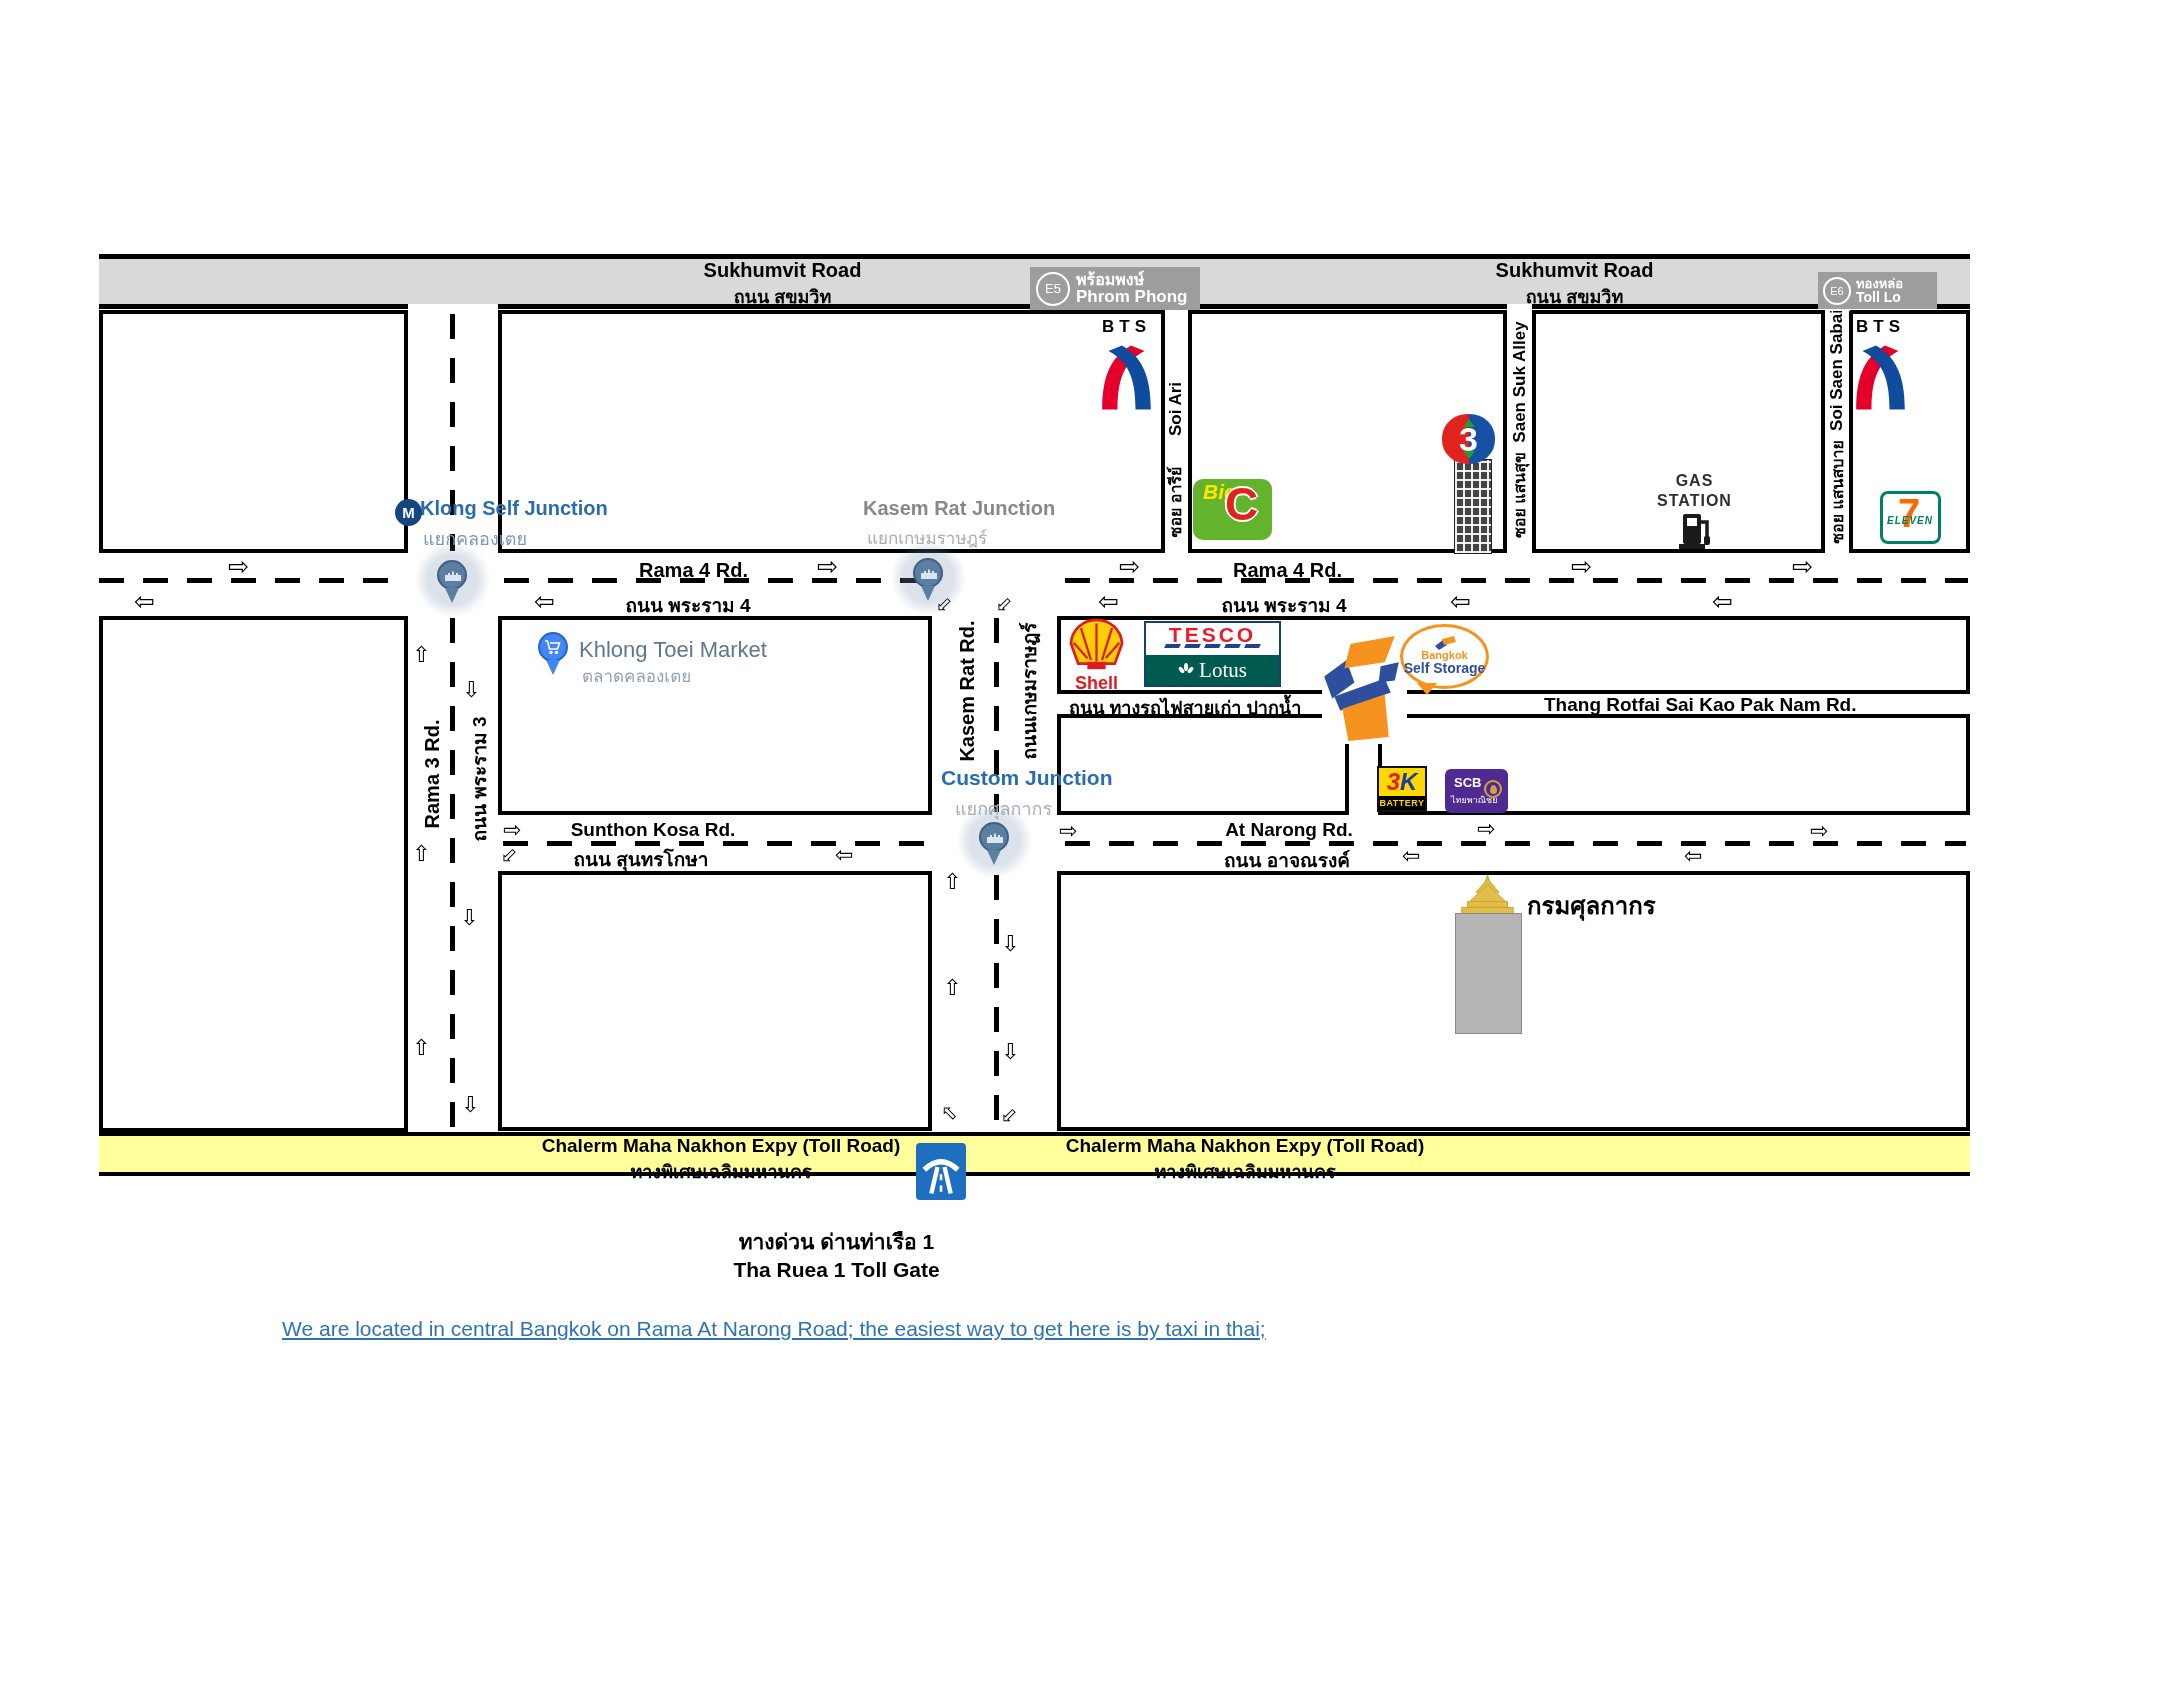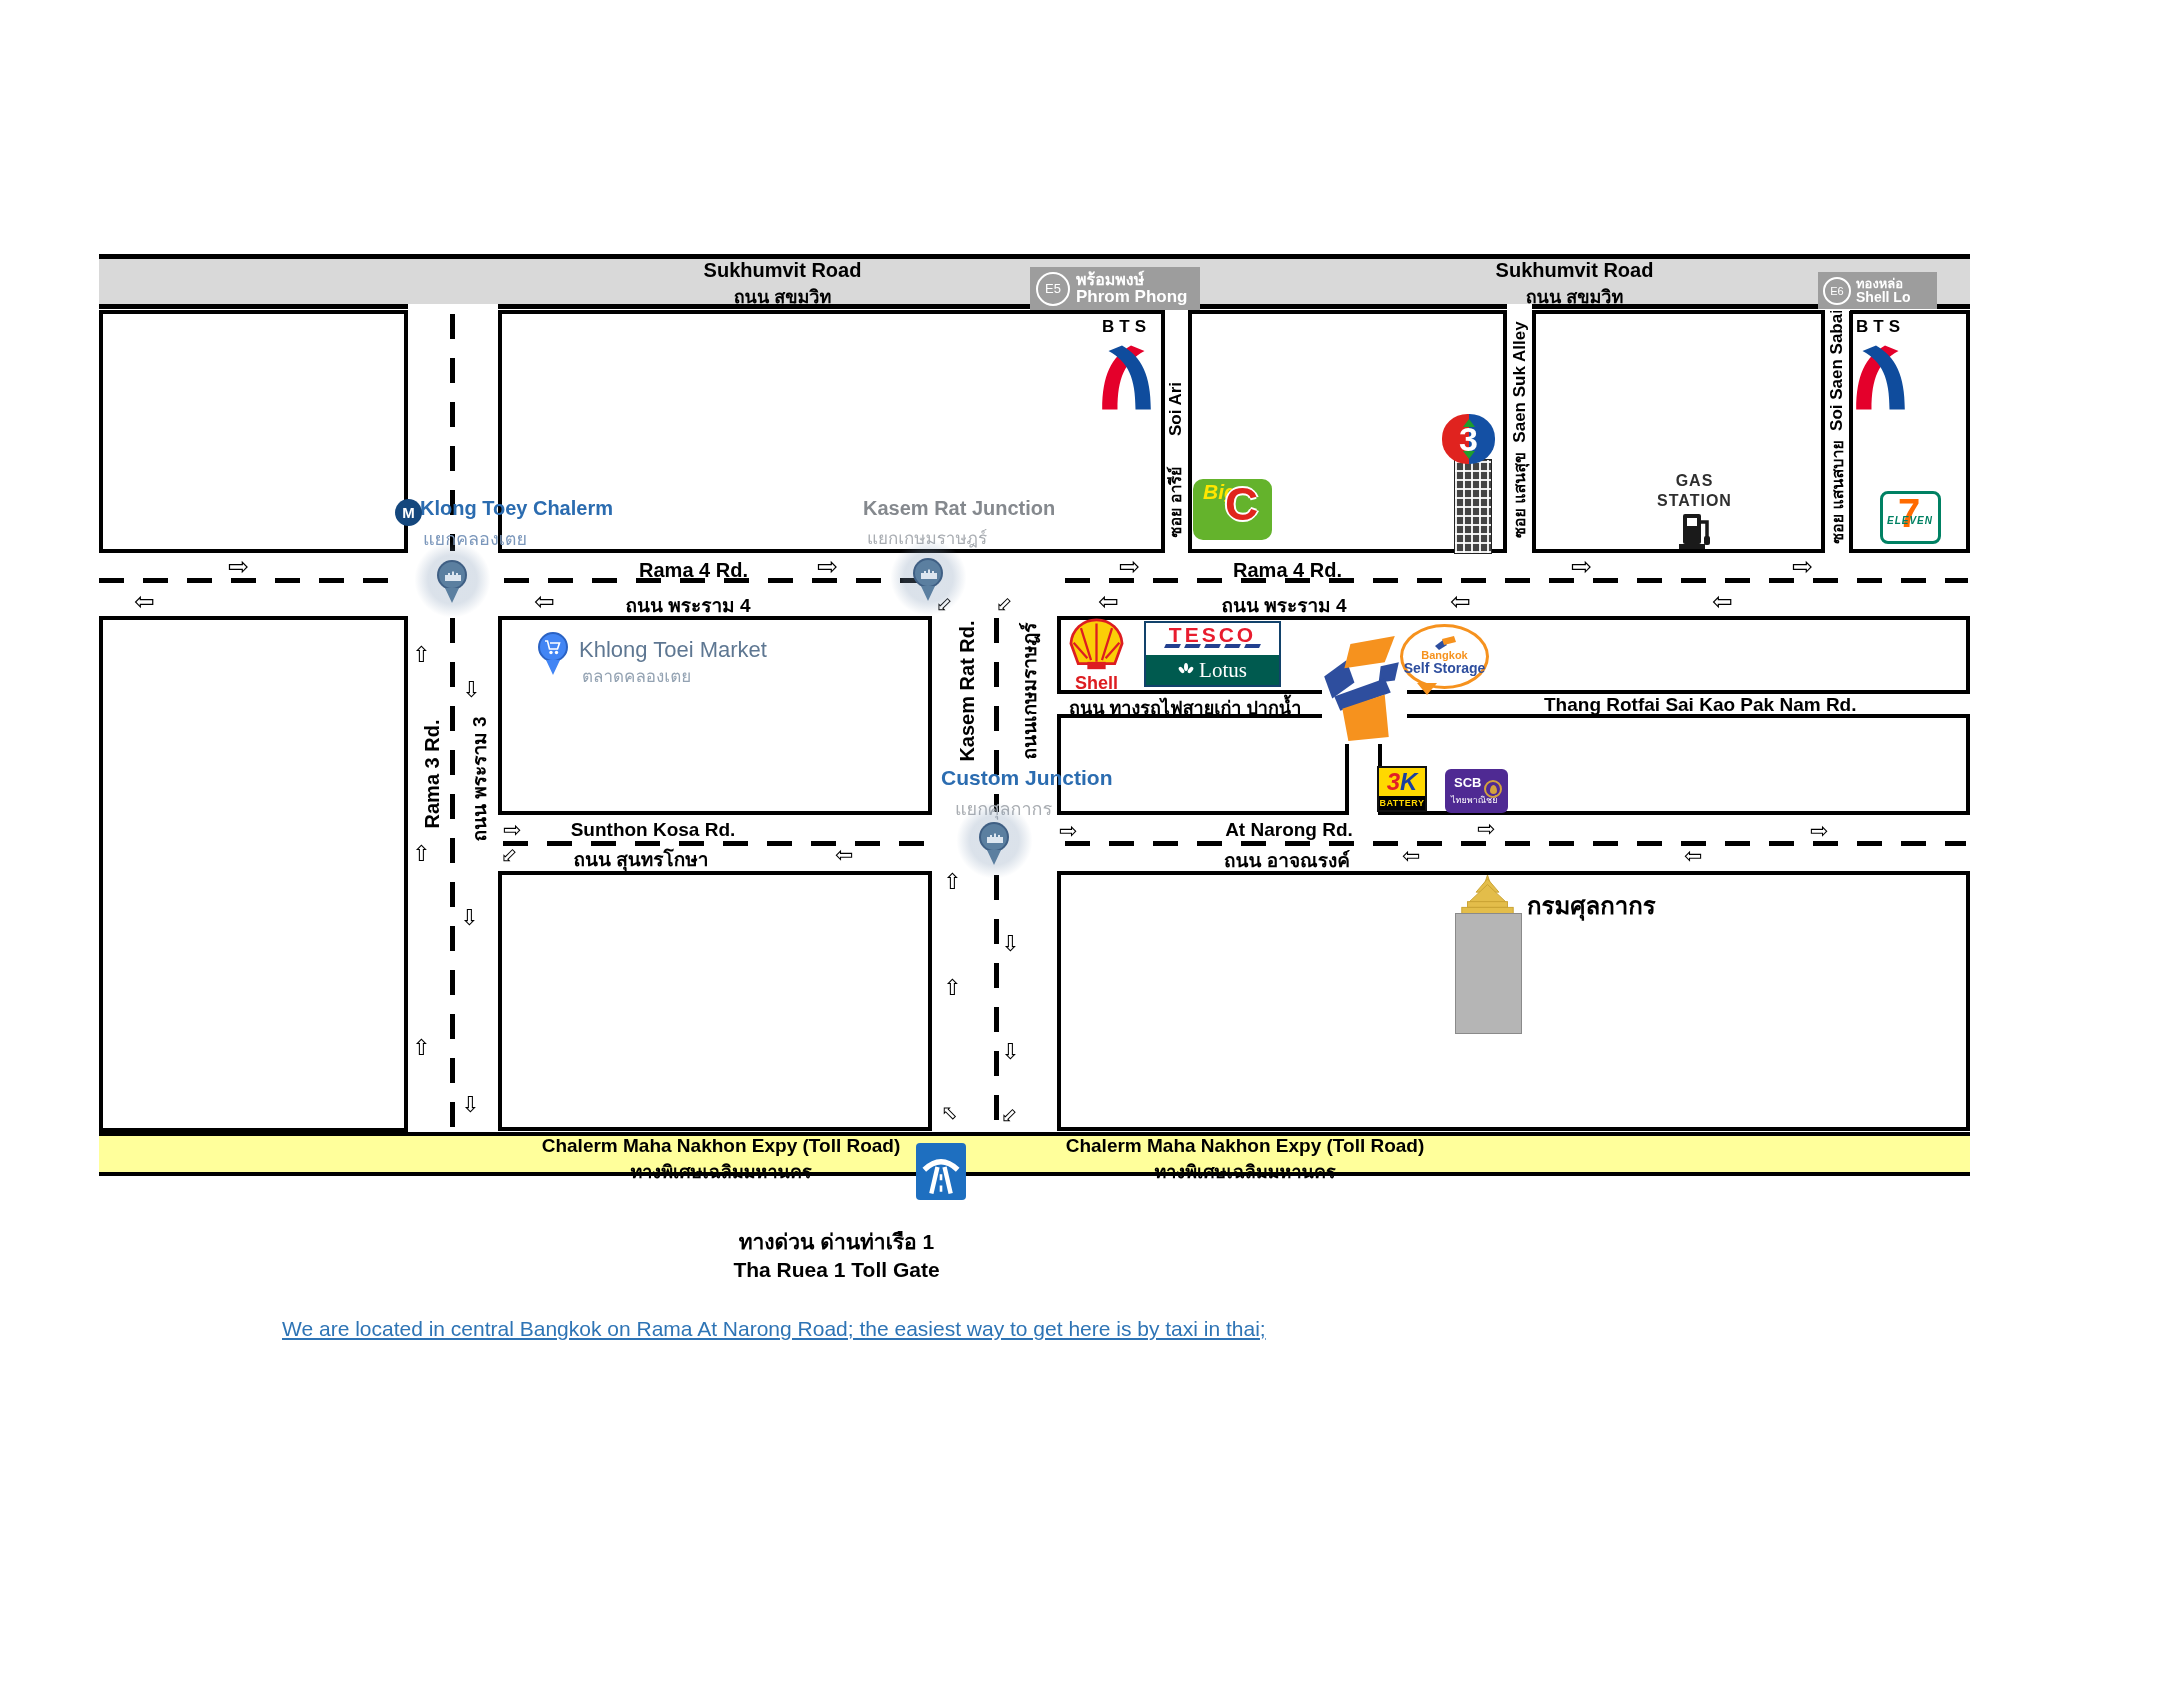--- a/index.html
+++ b/index.html
@@ -99,21 +99,21 @@
     <span class="circ" style="width:30px;height:30px;font-size:13px;">E5</span>
     <span>
       <span class="b" style="display:block;font-size:16px;line-height:17px;">พร้อมพงษ์</span>
       <span class="b" style="display:block;font-size:17px;line-height:18px;">Phrom Phong</span>
     </span>
   </div>
   <div class="badge" style="left:1818px;top:272px;width:119px;height:37px;gap:5px;padding-left:5px;box-sizing:border-box;">
     <span class="circ" style="width:24px;height:24px;font-size:11px;">E6</span>
     <span>
       <span class="b" style="display:block;font-size:13px;line-height:13px;">ทองหล่อ</span>
-      <span class="b" style="display:block;font-size:14px;line-height:15px;">Shell Lo</span>
+      <span class="b" style="display:block;font-size:14px;line-height:15px;">Toll Lo</span>
     </span>
   </div>
 
   <div class="block" style="left:99px;top:310px;width:309px;height:243px;"></div>
   <div class="block" style="left:498px;top:310px;width:667px;height:243px;"></div>
   <div class="block" style="left:1188px;top:310px;width:319px;height:243px;"></div>
   <div class="block" style="left:1532px;top:310px;width:293px;height:243px;"></div>
   <div class="block" style="left:1849px;top:310px;width:121px;height:243px;"></div>
   <div class="block" style="left:99px;top:616px;width:309px;height:516px;"></div>
   <div class="block" style="left:498px;top:616px;width:434px;height:199px;"></div>
@@ -151,21 +151,21 @@
 
   <div class="lbl b ctr" style="left:564px;top:819px;width:178px;font-size:19px;">Sunthon Kosa Rd.</div>
   <div class="lbl b ctr" style="left:552px;top:844px;width:178px;font-size:19px;">ถนน สุนทรโกษา</div>
   <div class="lbl b ctr" style="left:1210px;top:819px;width:158px;font-size:19px;">At Narong Rd.</div>
   <div class="lbl b ctr" style="left:1198px;top:845px;width:178px;font-size:19px;">ถนน อาจณรงค์</div>
 
   <div style="position:absolute;left:1322px;top:687px;width:85px;height:57px;background:#fff;z-index:4;"></div>
   <div class="lbl b" style="left:1069px;top:693px;font-size:18px;z-index:3;">ถนน ทางรถไฟสายเก่า ปากน้ำ</div>
   <div class="lbl b" style="left:1544px;top:694px;font-size:19px;z-index:3;">Thang Rotfai Sai Kao Pak Nam Rd.</div>
 
-  <div class="lbl" style="left:420px;top:497px;font-size:20px;font-weight:600;color:#2b6cb0;">Klong Toey Chalerm</div>
+  <div class="lbl" style="left:420px;top:497px;font-size:20px;font-weight:600;color:#2b6cb0;">Klong Self Junction</div>
   <div class="lbl" style="left:423px;top:524px;font-size:18px;color:#7b97bb;">แยกคลองเตย</div>
   <div class="lbl" style="left:863px;top:497px;font-size:20px;font-weight:600;color:#85898e;">Kasem Rat Junction</div>
   <div class="lbl" style="left:867px;top:524px;font-size:17px;color:#a9adb2;">แยกเกษมราษฎร์</div>
   <div class="lbl" style="left:941px;top:766px;font-size:21px;font-weight:600;color:#2b6cb0;z-index:5;">Custom Junction</div>
   <div class="lbl" style="left:955px;top:794px;font-size:18px;color:#a9adb2;z-index:5;">แยกศุลกากร</div>
 
   <div class="halo" style="left:414px;top:541px;"></div>
   <div class="pin" style="left:435px;top:560px;">
     <div class="c">
         <svg width="18" height="12" viewBox="0 0 18 12">

